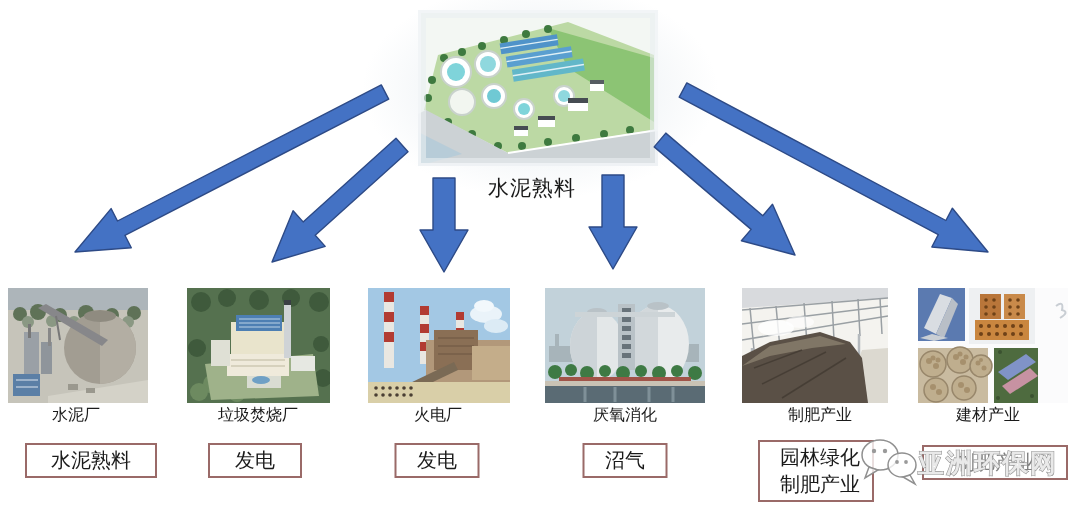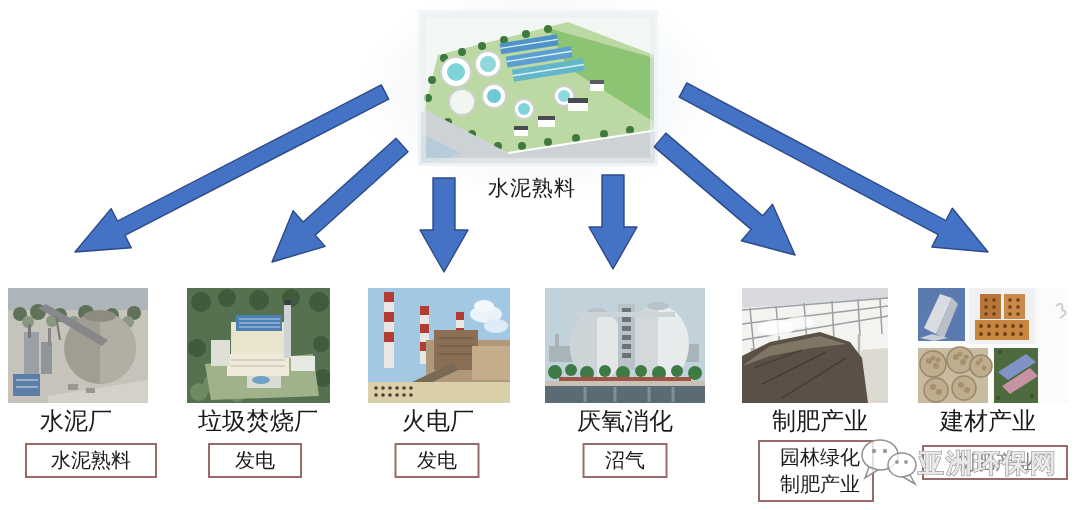--- a/index.html
+++ b/index.html
@@ -13,21 +13,21 @@
   }
   .photo{position:absolute;display:block;}
   .arrow-layer{position:absolute;left:0;top:0;pointer-events:none;}
   .arrow{fill:var(--arrow);stroke:var(--arrow_edge);stroke-width:1.4;stroke-linejoin:round;}
   .diagram-title{
     position:absolute;top:174px;transform:translateX(-50%);
     font-size:21px;letter-spacing:1px;white-space:nowrap;color:var(--text);
   }
   .fac-name{
     position:absolute;top:405px;transform:translateX(-50%);
-    font-size:24px;white-space:nowrap;color:var(--text);
+    font-size:16px;white-space:nowrap;color:var(--text);
   }
   .fac-box{
     position:absolute;transform:translateX(-50%);box-sizing:border-box;
     border:2px solid var(--box_border);background:#ffffff;
     font-size:20px;line-height:27px;text-align:center;color:var(--text);
     padding:2px 20px;white-space:nowrap;
   }
   .watermark{position:absolute;left:856px;top:433px;z-index:5;}
   .wm-text{
     fill:rgba(255,255,255,0.80);stroke:#8f8f8f;stroke-width:1.1;paint-order:stroke;

